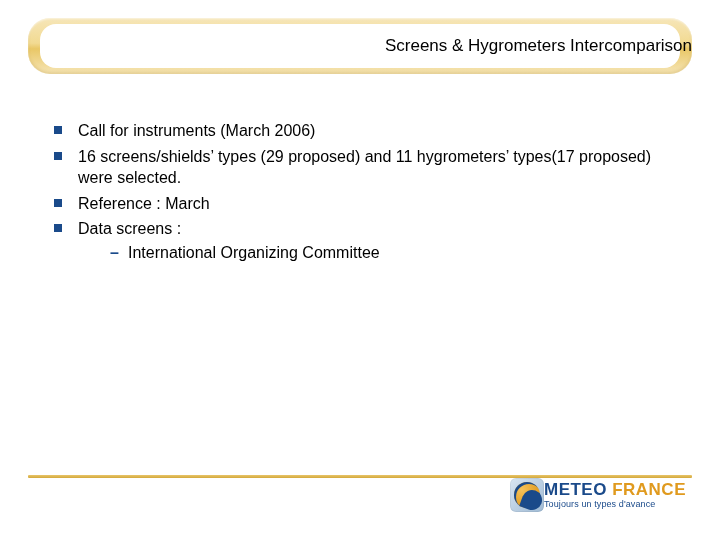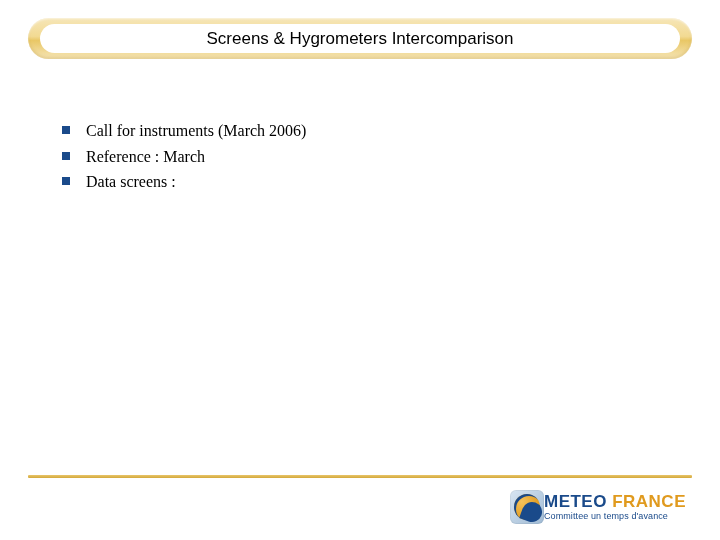--- a/index.html
+++ b/index.html
@@ -9,24 +9,24 @@
     background: #ffffff;
     font-family: Arial, Helvetica, sans-serif;
     position: relative;
     overflow: hidden;
   }
   .title-band {
     position: absolute;
     top: 18px;
     left: 28px;
     right: 28px;
-    height: 41px;
+    height: 56px;
     display: flex;
     align-items: center;
-    justify-content: center;
+    justify-content: flex-end;
   }
   .title-band::before {
     content: "";
     position: absolute;
     left: 0; right: 0; top: 0; bottom: 0;
     background: linear-gradient(to bottom,
       #f6e6b8 0%,
       #f2da92 45%,
       #e9c766 55%,
       #f6e6b8 100%);
@@ -46,26 +46,25 @@
   .title-text {
     position: relative;
     z-index: 2;
     font-size: 17px;
     color: #000;
     font-weight: 400;
   }
   .content {
     position: absolute;
     top: 120px;
-    left: 58px;
+    left: 50px;
     right: 50px;
     color: #000;
     font-size: 16px;
     line-height: 1.35;
-    font-family: Liberation Serif, serif;
   }
   ul.bullets {
     list-style: none;
     padding: 0;
   }
   ul.bullets > li {
     position: relative;
     padding-left: 28px;
     margin-bottom: 4px;
   }
@@ -101,21 +100,21 @@
     left: 28px;
     right: 28px;
     bottom: 62px;
     height: 3px;
     background: linear-gradient(to bottom,#e8c56a,#d3a83a);
     border-radius: 1px;
   }
   .footer-logo {
     position: absolute;
     right: 34px;
-    bottom: 16px;
+    bottom: 28px;
     display: flex;
     align-items: center;
     gap: 0;
   }
   .logo-mark {
     width: 34px;
     height: 34px;
     border-radius: 6px;
     background: linear-gradient(135deg,#d9e6f2,#9fbad4);
     position: relative;
@@ -171,34 +170,40 @@
 <div class="title-band">
   <span class="title-text">Screens &amp; Hygrometers Intercomparison</span>
 </div>
 
 <div class="content">
   <ul class="bullets">
     <li>
       <span>Call for instruments (March 2006)</span>
     </li>
     <li>
+      <span>16 screens/shields’ types (29 proposed) and 11 hygrometers’ types(17 proposed) were selected.</span>
+    </li>
+    <li>
       <span>Reference : March</span>
     </li>
     <li>
       <span>Data screens :</span>
       <ul class="sub">
+        <li>
+          <span>International Organizing Committee</span>
+        </li>
       </ul>
     </li>
   </ul>
 </div>
 
 <div class="footer-rule"></div>
 
 <div class="footer-logo">
   <div class="logo-mark"></div>
   <div class="logo-text">
     <div class="logo-main">
       <span>METEO</span>
       <span class="orange">FRANCE</span>
     </div>
-    <div class="logo-tag">Committee un temps d'avance</div>
+    <div class="logo-tag">Toujours un types d'avance</div>
   </div>
 </div>
 
 </body></html>

